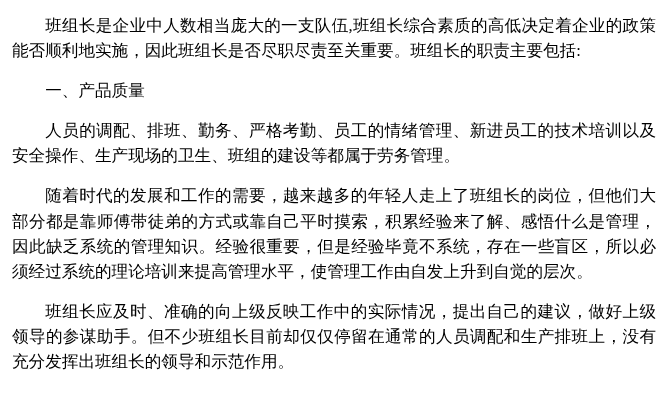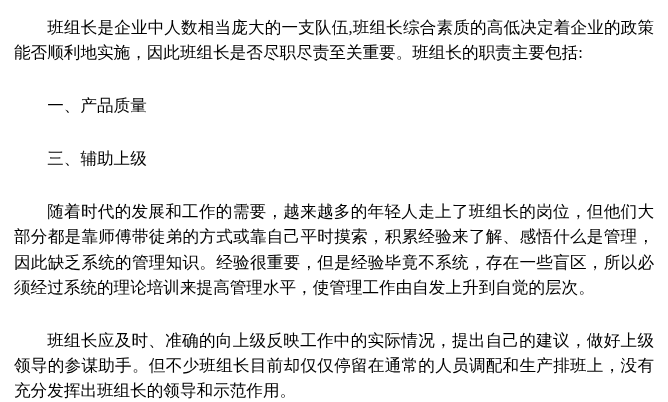--- a/index.html
+++ b/index.html
@@ -13,29 +13,29 @@
     overflow: hidden;
     box-sizing: border-box;
     background: #ffffff;
     color: #000000;
     font-family: "Liberation Serif", "DejaVu Serif", serif;
     font-size: 16.6px;
     line-height: 25.1px;
     padding-top: 1px;
   }
   .page p {
-    margin: 0;
-    padding: 14px;
+    margin: 9px;
+    padding: 3px;
     text-indent: 2em;
     text-align: justify;
     word-break: break-all;
   }
 </style>
 </head>
 <body>
 
 <div class="page">
   <p>班组长是企业中人数相当庞大的一支队伍,班组长综合素质的高低决定着企业的政策能否顺利地实施，因此班组长是否尽职尽责至关重要。班组长的职责主要包括:</p>
   <p>一、产品质量</p>
-  <p>三、辅助上级</p>
+  <p>人员的调配、排班、勤务、严格考勤、员工的情绪管理、新进员工的技术培训以及安全操作、生产现场的卫生、班组的建设等都属于劳务管理。</p>
   <p>随着时代的发展和工作的需要，越来越多的年轻人走上了班组长的岗位，但他们大部分都是靠师傅带徒弟的方式或靠自己平时摸索，积累经验来了解、感悟什么是管理，因此缺乏系统的管理知识。经验很重要，但是经验毕竟不系统，存在一些盲区，所以必须经过系统的理论培训来提高管理水平，使管理工作由自发上升到自觉的层次。</p>
   <p>班组长应及时、准确的向上级反映工作中的实际情况，提出自己的建议，做好上级领导的参谋助手。但不少班组长目前却仅仅停留在通常的人员调配和生产排班上，没有充分发挥出班组长的领导和示范作用。</p>
 </div>
 
 </body></html>

